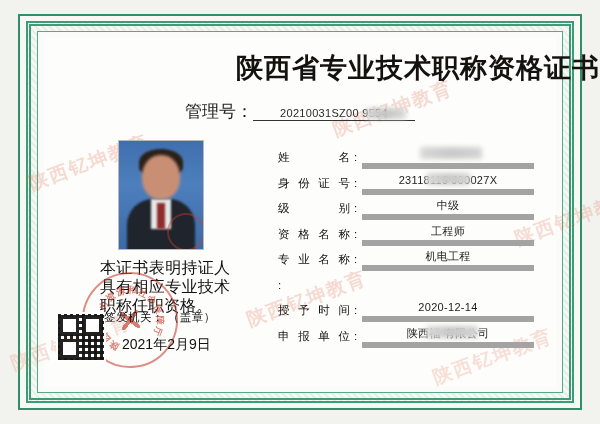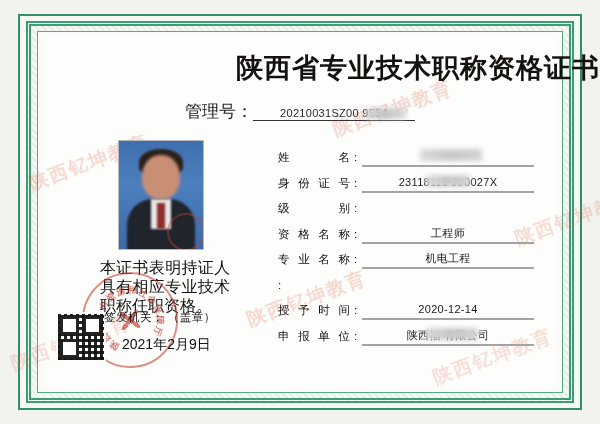--- a/index.html
+++ b/index.html
@@ -249,21 +249,21 @@
     line-height:17px;
   }
   .field-colon{
     flex:0 0 8px;
     font-size:11.5px;
     color:#111;
     line-height:17px;
   }
   .field-value{
     flex:1;
-    border-bottom:2px solid #a3a3a3;
+    border-bottom:6px solid #a3a3a3;
     font-size:11px;
     color:#1c1c1c;
     text-align:center;
     line-height:16px;
     padding-bottom:1px;
     position:relative;
     letter-spacing:.3px;
     min-height:16px;
   }
   .blur-bar{
@@ -355,20 +355,21 @@
       <div class="field-label">身份证号</div>
       <div class="field-colon">:</div>
       <div class="field-value">23118119       J00027X
         <span class="blur-bar blur-id"></span>
       </div>
     </div>
 
     <div class="field-row">
       <div class="field-label">级别</div>
       <div class="field-colon">:</div>
+      <div class="field-value">中级</div>
     </div>
 
     <div class="field-row">
       <div class="field-label">资格名称</div>
       <div class="field-colon">:</div>
       <div class="field-value">工程师</div>
     </div>
 
     <div class="field-row">
       <div class="field-label">专业名称</div>

